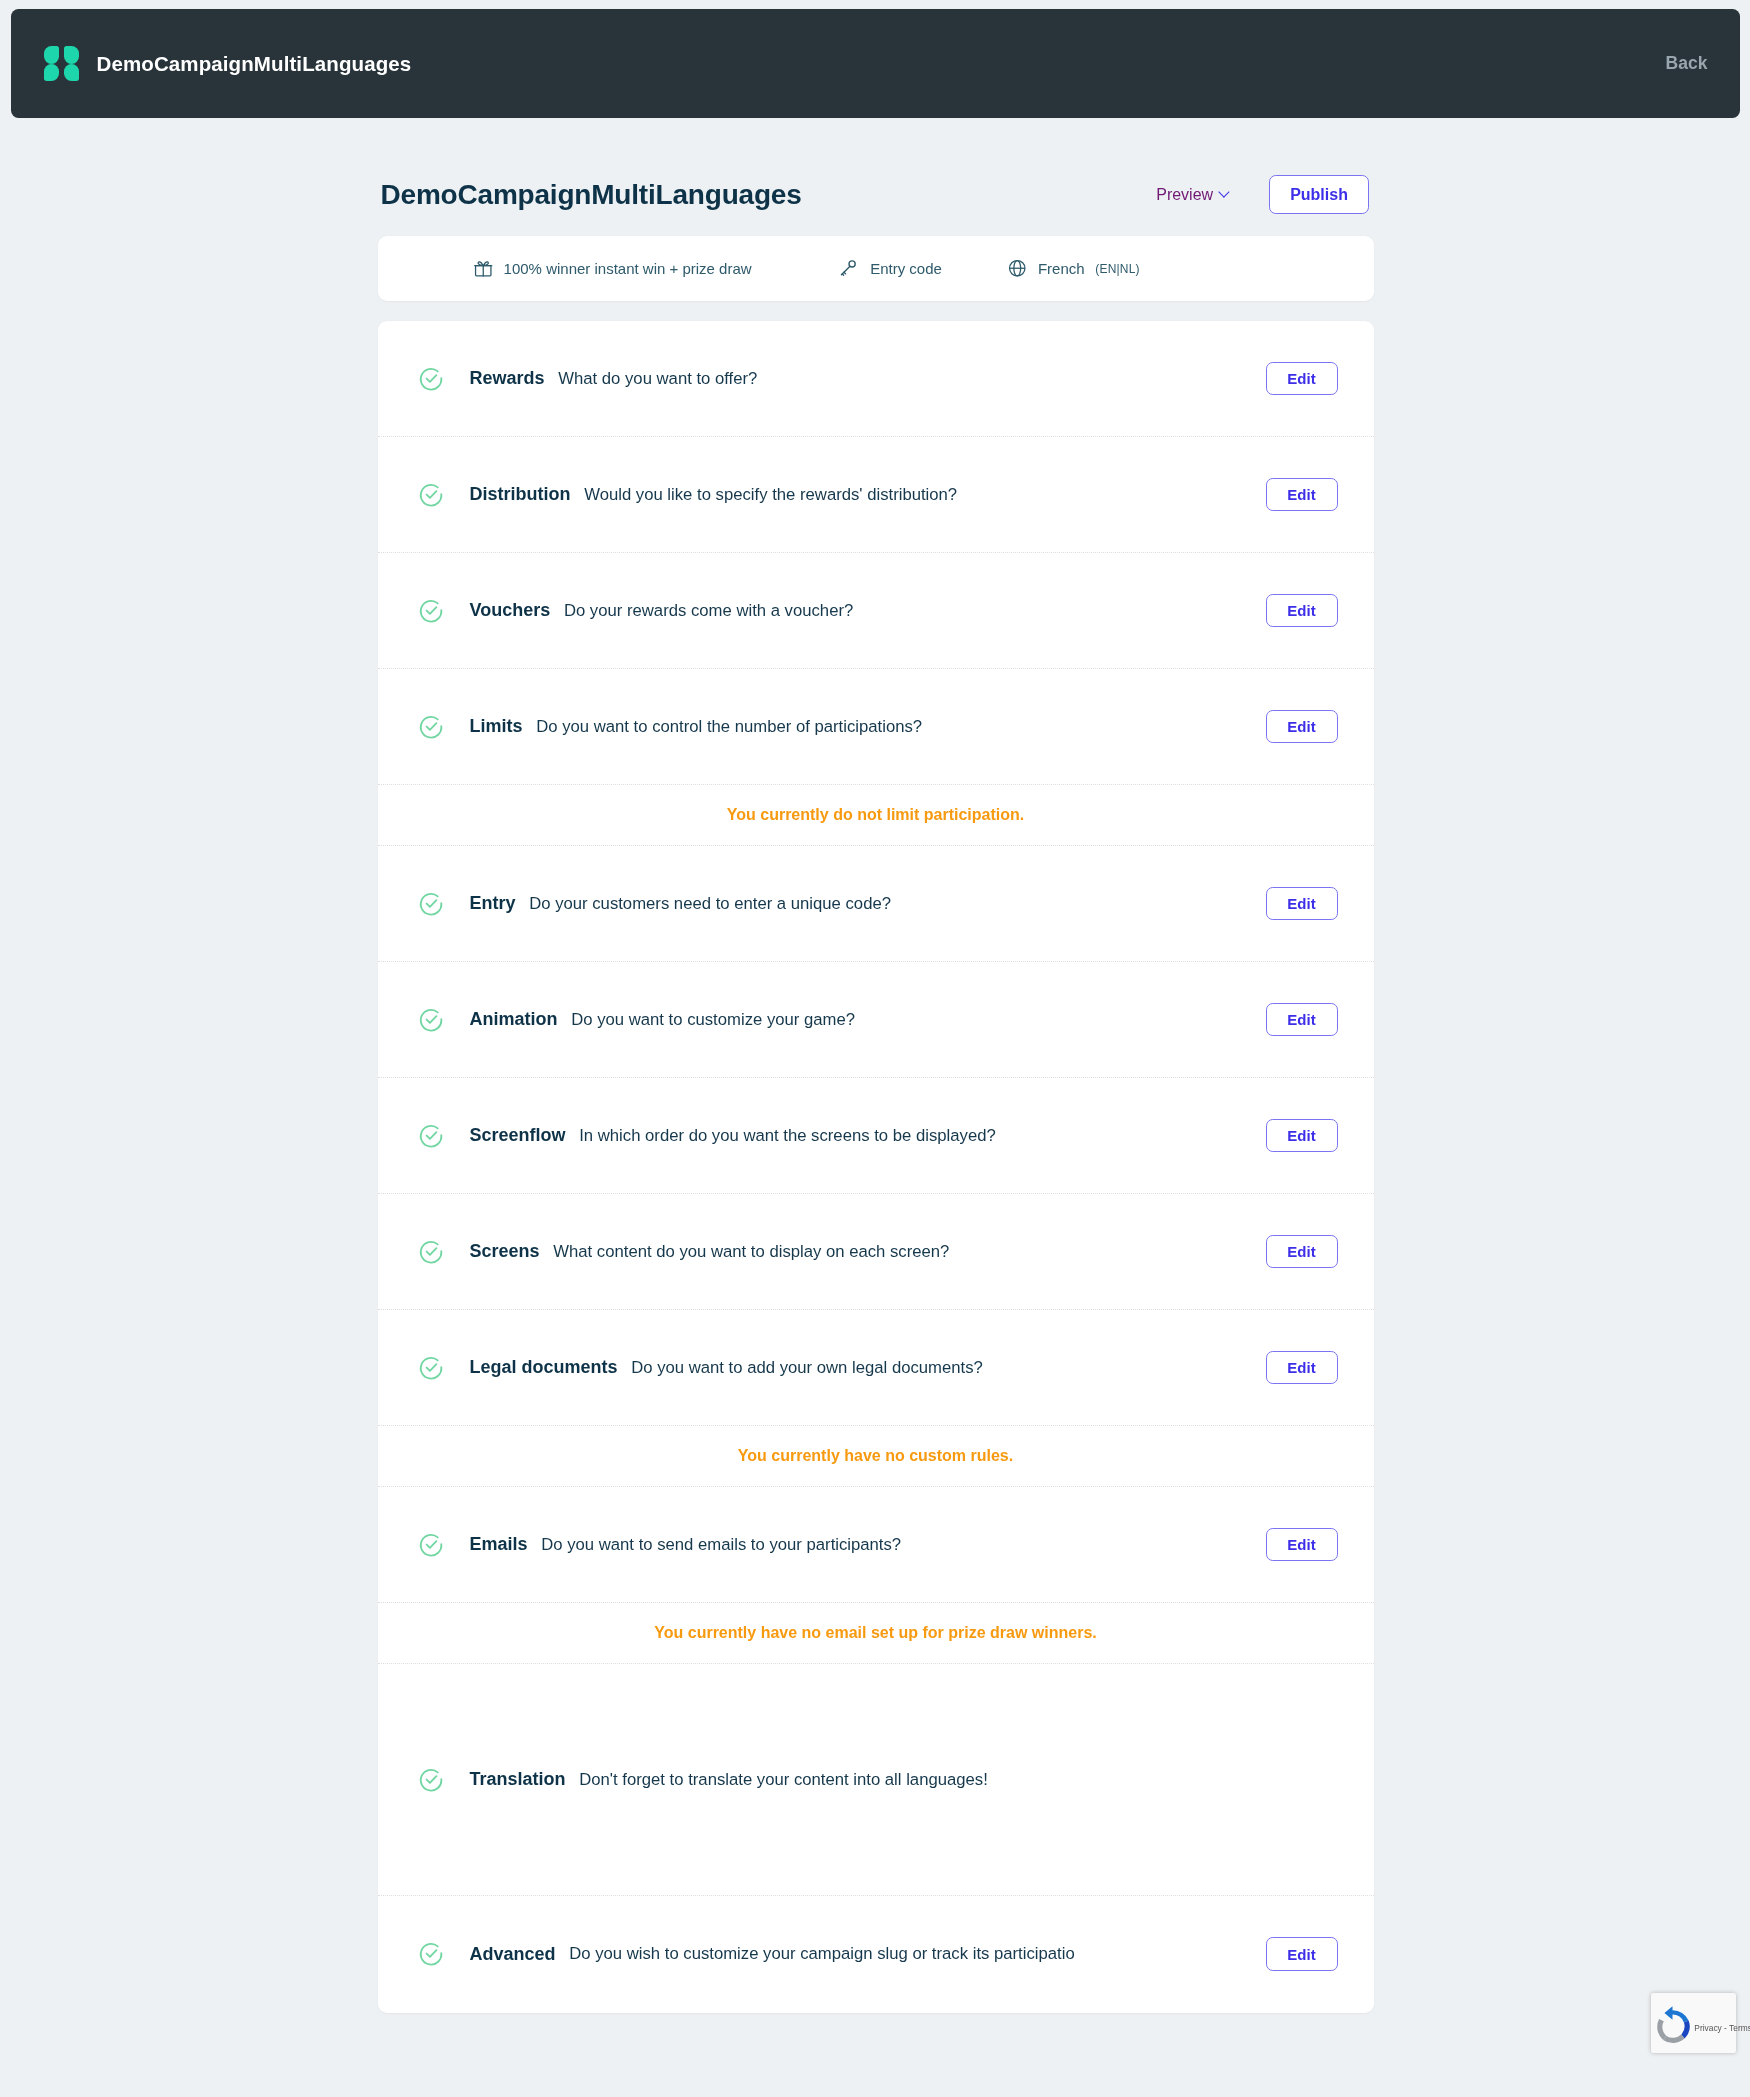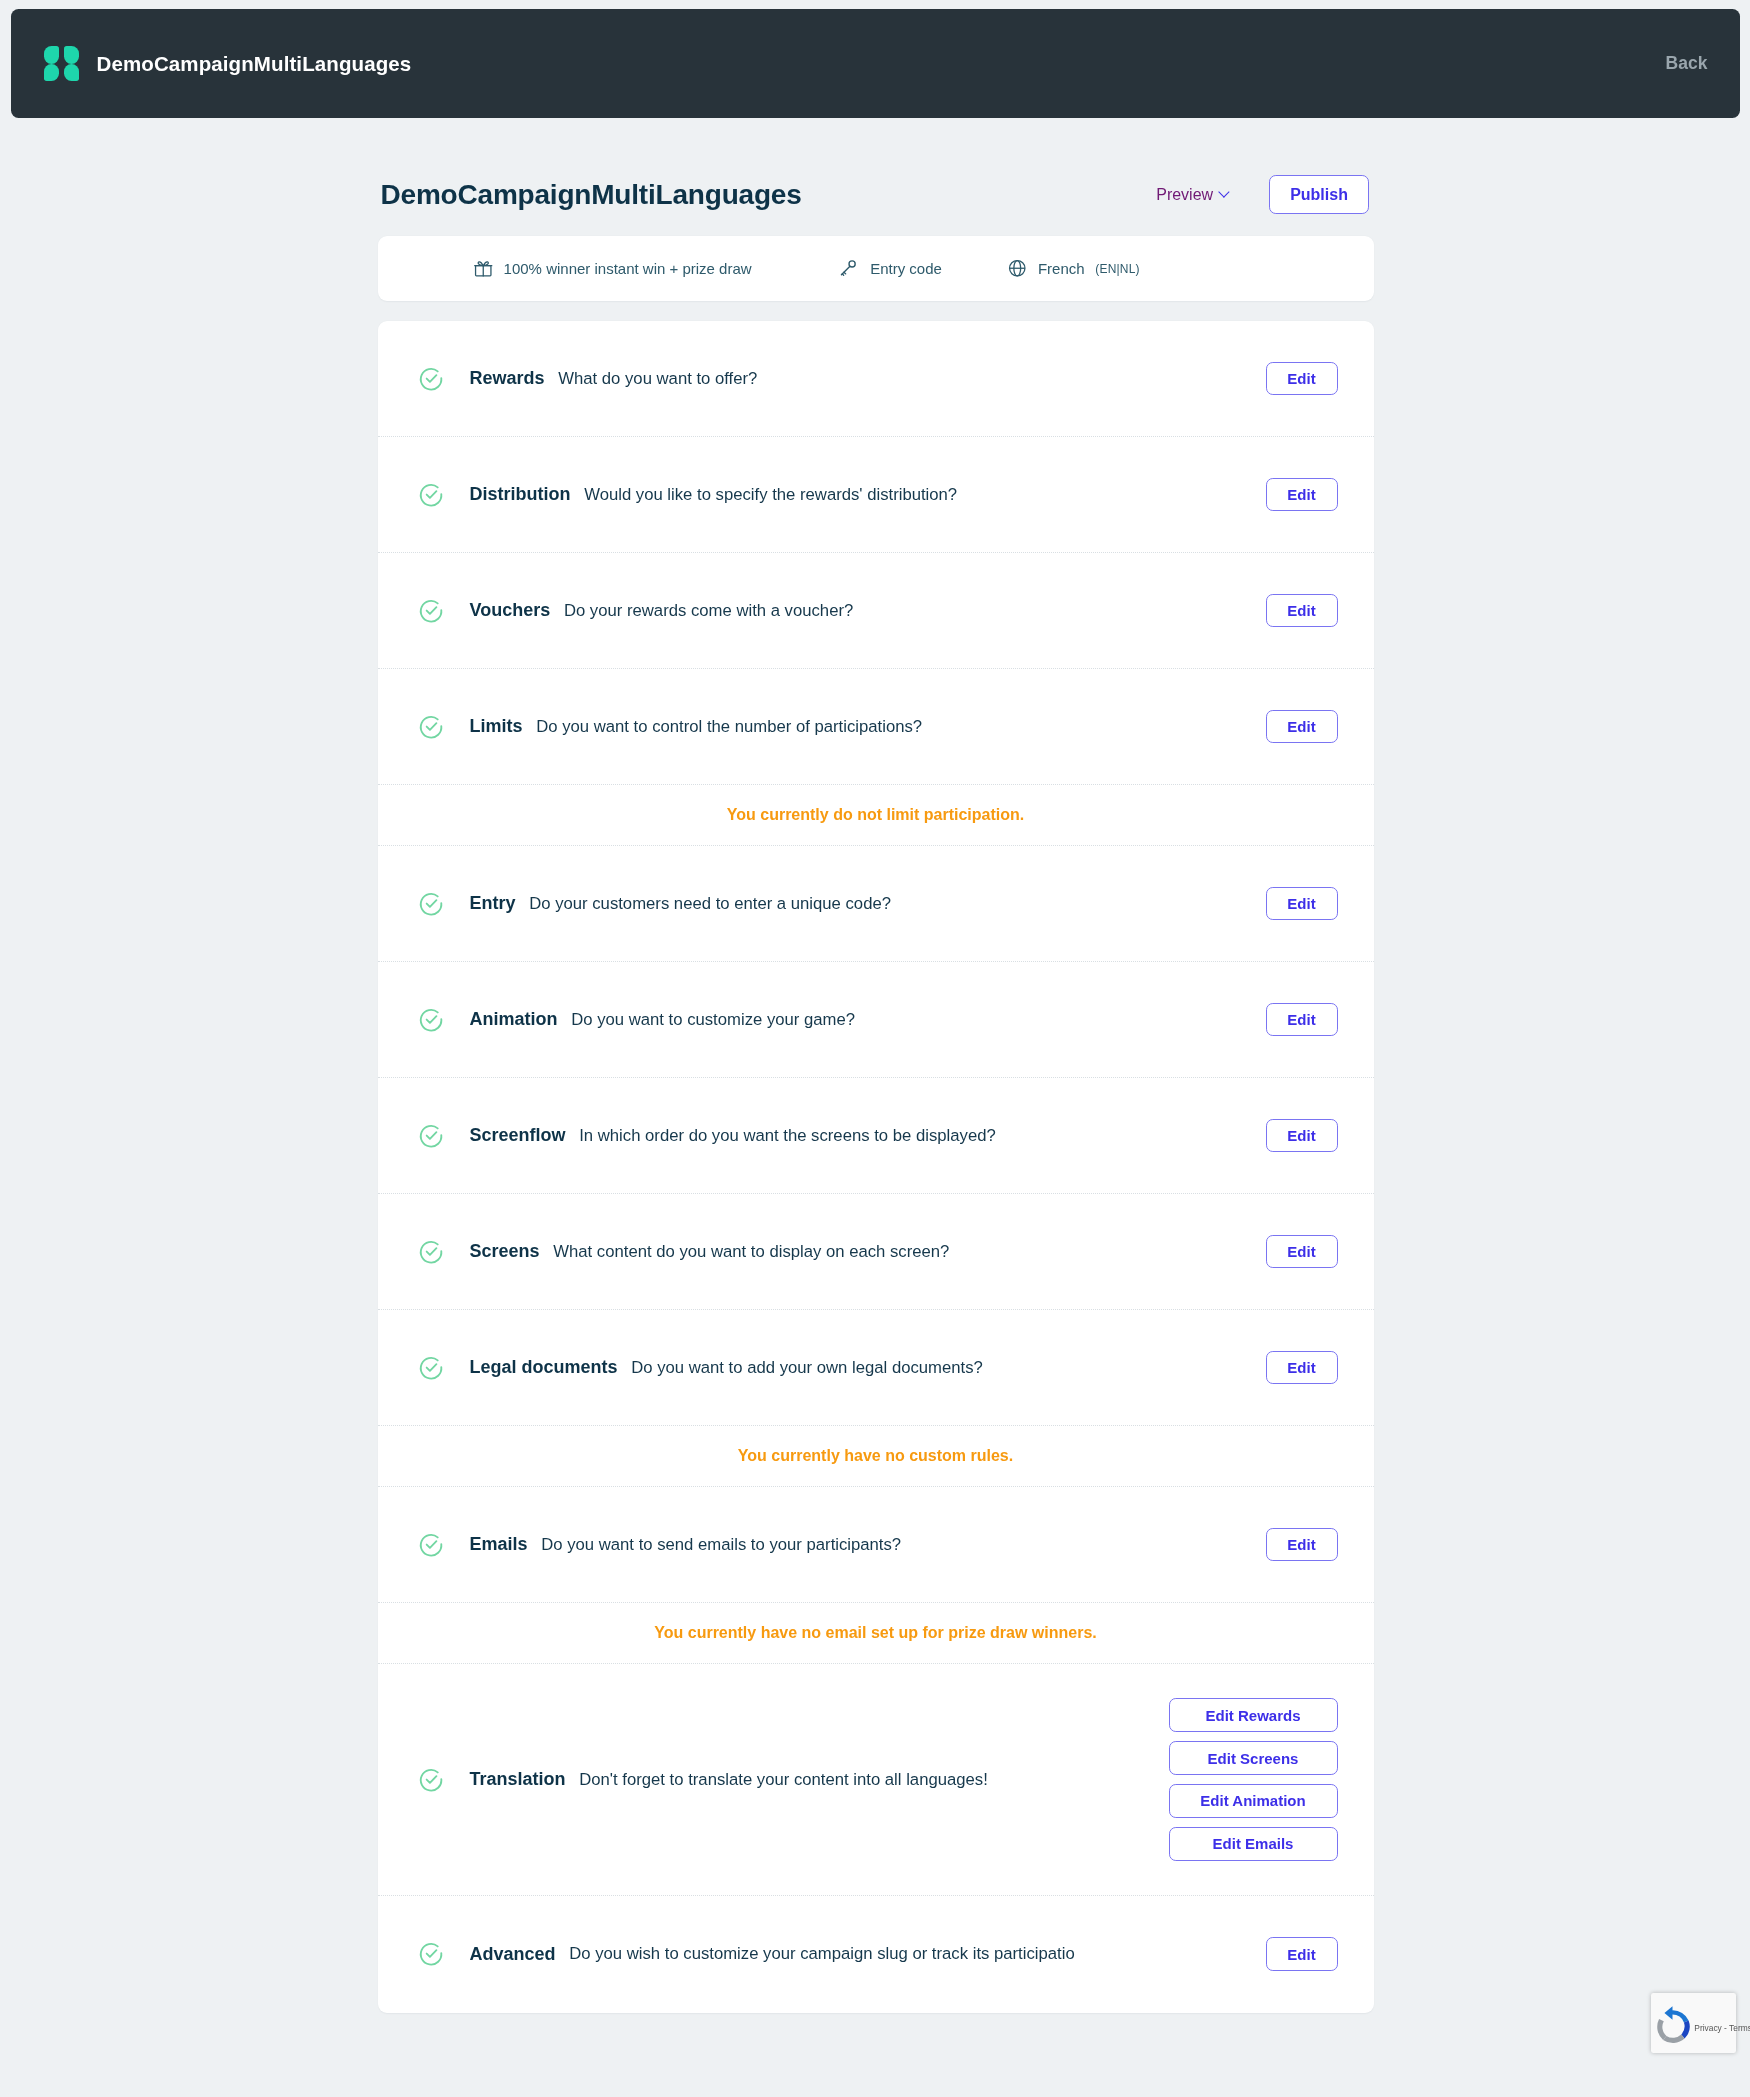--- a/index.html
+++ b/index.html
@@ -454,26 +454,20 @@
         </div>
         <div class="step-row tall">
           <span class="check">
             <svg viewBox="0 0 24 24" width="26" height="26" fill="none" stroke="#72d6a2" stroke-width="1.7" stroke-linecap="round" stroke-linejoin="round">
               <path d="M21.5 11.2A9.5 9.5 0 1 1 18.2 5"></path>
               <path d="M8 11.6l3 3 6-6.1"></path>
             </svg>
           </span>
           <div class="step-label">Translation</div>
           <div class="step-desc">Don't forget to translate your content into all languages!</div>
-          <div class="step-actions">
-            <button class="btn-outline btn-wide">Edit Rewards</button>
-            <button class="btn-outline btn-wide">Edit Screens</button>
-            <button class="btn-outline btn-wide">Edit Animation</button>
-            <button class="btn-outline btn-wide">Edit Emails</button>
-          </div>
         </div>
         <div class="step-row">
           <span class="check">
             <svg viewBox="0 0 24 24" width="26" height="26" fill="none" stroke="#72d6a2" stroke-width="1.7" stroke-linecap="round" stroke-linejoin="round">
               <path d="M21.5 11.2A9.5 9.5 0 1 1 18.2 5"></path>
               <path d="M8 11.6l3 3 6-6.1"></path>
             </svg>
           </span>
           <div class="step-label">Advanced</div>
           <div class="step-desc">Do you wish to customize your campaign slug or track its participatio</div>

